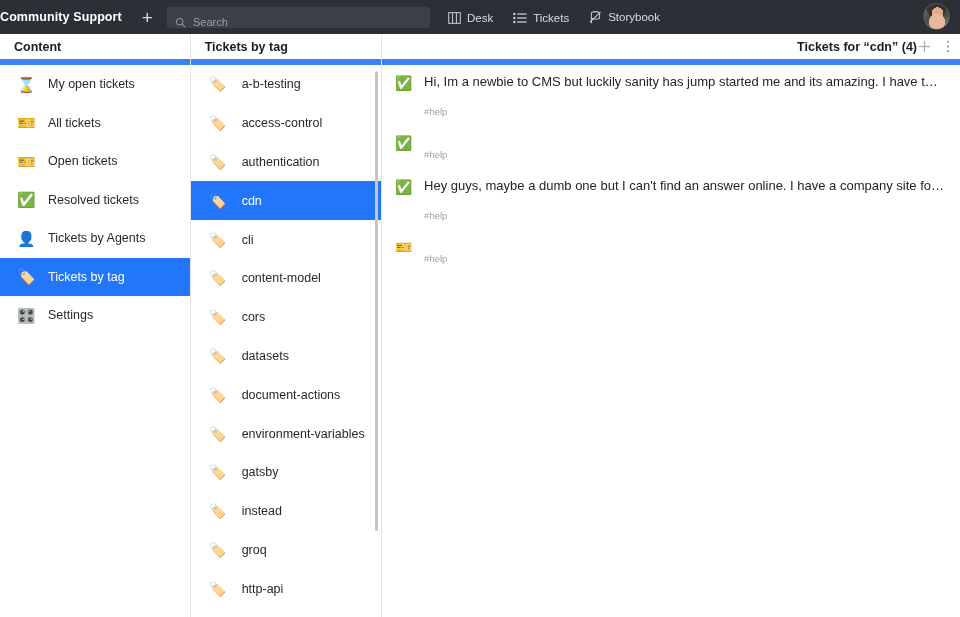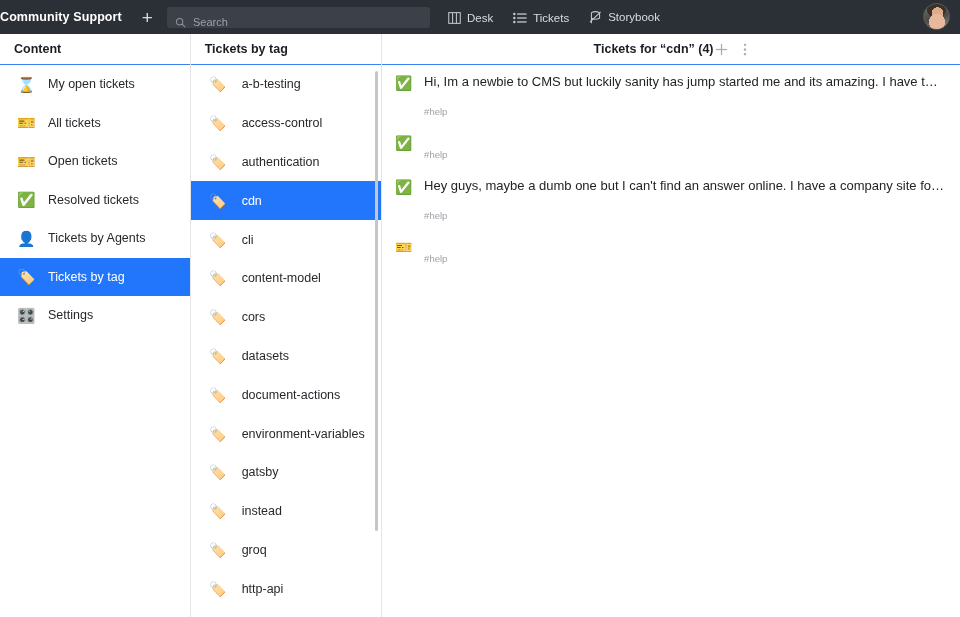--- a/index.html
+++ b/index.html
@@ -82,21 +82,21 @@
   }
 
   
   #body { display: flex; height: 583px; background: #fff; }
 
   .col-head {
     height: 31px;
     display: flex; align-items: center;
     padding: 0 14px;
     font-size: 12.5px; font-weight: bold; color: #1b1d21;
-    border-bottom: 1px solid #3b82f6;
+    border-bottom: 6px solid #3b82f6;
     background: #fff;
     flex: 0 0 auto;
   }
 
   
   #col-content { width: 240px; border-right: 1px solid #e2e4e6; display: flex; flex-direction: column; }
   #content-list { flex: 1; overflow: hidden; }
   .citem {
     height: 38.5px;
     display: flex; align-items: center;
@@ -132,21 +132,21 @@
   }
   .titem.sel { background: #2276fc; color: #ffffff; }
   #tag-scrollbar {
     position: absolute; right: 3px; top: 6px;
     width: 3px; height: 460px;
     background: #c4c6c9; border-radius: 2px; cursor: pointer;
   }
 
   
   #col-tickets { flex: 1; display: flex; flex-direction: column; }
-  #tickets-head { justify-content: center; padding-right: 16px; }
+  #tickets-head { justify-content: flex-end; padding-right: 10px; }
   #tickets-head .htools { display: flex; align-items: center; gap: 14px; }
   .tool-ico { color: #a8abb0; cursor: pointer; display: flex; align-items: center; }
   #ticket-list { flex: 1; overflow: hidden; }
   .ticket {
     display: flex; align-items: flex-start;
     padding: 9px 16px 8px 12px;
     cursor: pointer;
   }
   .ticket .emo {
     width: 20px; flex: 0 0 20px;

